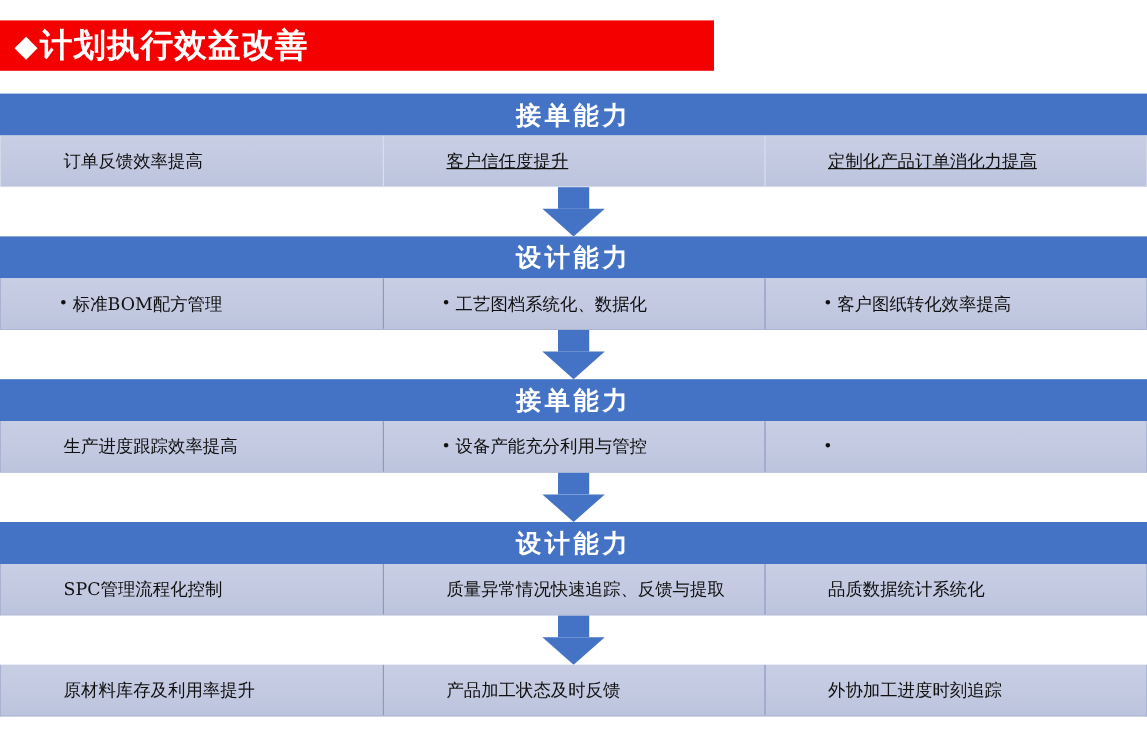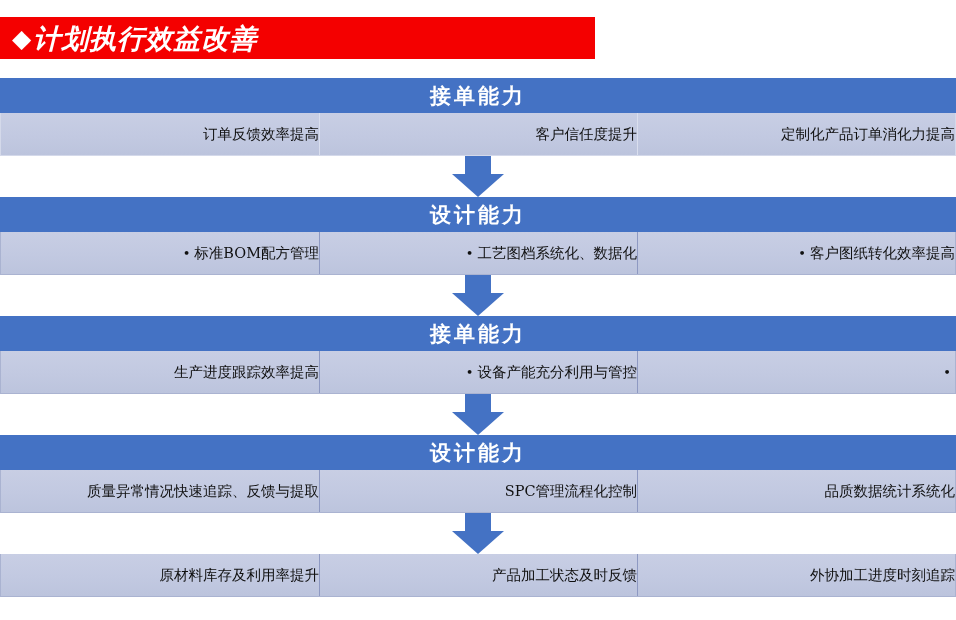--- a/index.html
+++ b/index.html
@@ -38,21 +38,20 @@
     margin-right: 2px;
     letter-spacing: 0;
   }
   .title-text {
     color: #ffffff;
     font-size: 27px;
     font-weight: bold;
     line-height: 1;
     letter-spacing: 1px;
     white-space: nowrap;
-    font-style: italic;
   }
 
   
   .flow {
     position: absolute;
     left: 0;
     top: 78px;
     width: 956px;
   }
 
@@ -82,42 +81,44 @@
     background: #c4cbe2;
     border: 1px solid #aab3d1;
     border-top: none;
   }
 
   .cell {
     flex: 1 1 33.3333%;
     height: 100%;
     display: flex;
     align-items: center;
-    justify-content: flex-end;
+    justify-content: flex-start;
     font-size: 14.5px;
     color: #101010;
     font-family: "DejaVu Serif", "Liberation Serif", serif;
     background: linear-gradient(180deg, #c8cee4 0%, #c2c9e1 55%, #bcc4dd 100%);
     white-space: nowrap;
+    padding-left: 48px;
   }
   .cell + .cell {
     border-left: 1px solid #8e99c2;
   }
   .cell .bullet {
     font-size: 13px;
     margin-right: 4px;
     line-height: 1;
   }
 
   
   .sec-row.faint {
     border-color: #d4d9ea;
   }
   .sec-row.faint .cell + .cell {
     border-left: 1px solid #d9deee;
+    text-decoration: underline;
   }
 
   
   .arrow-gap {
     width: 956px;
     height: 41px;
     position: relative;
     background: #ffffff;
   }
   .arrow {
@@ -233,25 +234,25 @@
         <div class="shaft"></div>
         <div class="head"></div>
       </div>
     </div>
 
     <div class="section">
       <div class="sec-header">设计能力</div>
       <div class="sec-row">
         <div class="cell">
           <span class="bullet"></span>
+          <span>SPC管理流程化控制</span>
+        </div>
+        <div class="cell">
+          <span class="bullet"></span>
           <span>质量异常情况快速追踪、反馈与提取</span>
-        </div>
-        <div class="cell">
-          <span class="bullet"></span>
-          <span>SPC管理流程化控制</span>
         </div>
         <div class="cell">
           <span class="bullet"></span>
           <span>品质数据统计系统化</span>
         </div>
       </div>
     </div>
 
     <div class="arrow-gap">
       <div class="arrow">

